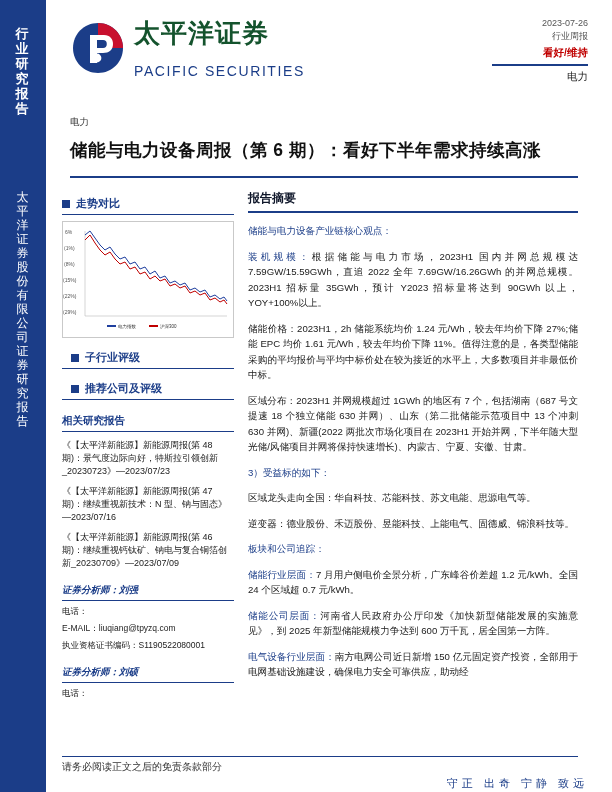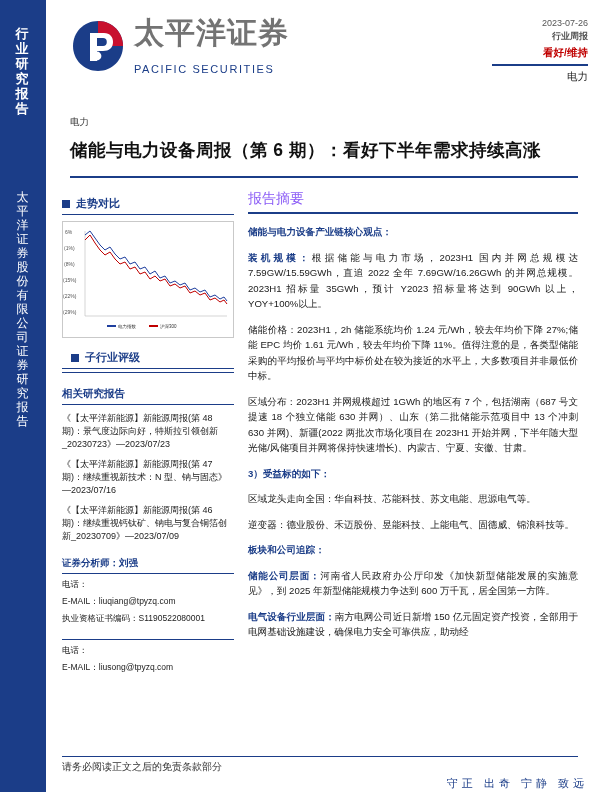--- a/index.html
+++ b/index.html
@@ -10,26 +10,26 @@
   .leftband{position:absolute;left:0;top:0;width:46px;height:792px;background:#1b3d88;}
   .leftband .vtext{position:absolute;left:0;width:46px;text-align:center;color:#ffffff;font-size:13px;letter-spacing:2px;line-height:15px;font-weight:bold;}
   .vtext span{display:block;}
   .vtext.top{top:26px;}
   .vtext.mid{top:190px;font-size:12px;letter-spacing:1px;line-height:14px;font-weight:normal;}
 
   
   .logo-wrap{position:absolute;left:70px;top:18px;display:flex;align-items:center;}
   .logo-mark{width:56px;height:56px;position:relative;}
   .logo-text{margin-left:8px;}
-  .logo-cn{font-size:30px;font-weight:bold;color:#737373;letter-spacing:1px;line-height:30px;}
-  .logo-en{font-size:11px;color:#1b3d88;letter-spacing:1.6px;margin-top:15px;}
+  .logo-cn{font-size:26px;font-weight:bold;color:#14532d;letter-spacing:1px;line-height:30px;}
+  .logo-en{font-size:14px;color:#1b3d88;letter-spacing:1.6px;margin-top:15px;}
 
   .hdr-right{position:absolute;right:24px;top:18px;text-align:right;}
   .hdr-date{font-size:9px;color:#555;}
-  .hdr-type{font-size:9px;color:#555;margin-top:2px;font-weight:bold;}
+  .hdr-type{font-size:9px;color:#555;margin-top:2px;}
   .hdr-rate{font-size:10.5px;color:#c00000;margin-top:3px;font-weight:bold;}
   .hdr-rule{width:96px;height:2px;background:#1b3d88;margin-top:4px;margin-left:auto;}
   .hdr-sector{font-size:10.5px;color:#222;margin-top:4px;}
 
   .tag-industry{position:absolute;left:70px;top:116px;font-size:9.5px;color:#333;}
 
   .title{position:absolute;left:70px;top:138px;width:508px;font-size:17.5px;font-weight:bold;color:#111;letter-spacing:0.5px;}
   .title-rule{position:absolute;left:70px;top:176px;width:508px;height:2px;background:#1b3d88;}
 
   
@@ -41,30 +41,30 @@
 
   .chartbox{margin-top:6px;width:170px;height:115px;border:1px solid #c9c9c9;background:#fff;position:relative;}
 
   .blockhead{margin-top:12px;margin-left:9px;}
   .relbox{margin-top:14px;}
   .rel-title{font-size:10.5px;font-weight:bold;color:#1b3d88;}
   .rel-rule{height:1px;background:#1b3d88;margin-top:3px;}
   .rel-item{font-size:9px;color:#222;line-height:13px;margin-top:7px;}
 
   .analyst{margin-top:14px;}
-  .an-name{font-size:9.5px;font-weight:bold;color:#1b3d88;}
+  .an-name{font-size:9.5px;font-weight:bold;color:#1b3d88;font-style:italic;}
   .an-rule{height:1px;background:#1b3d88;margin-top:3px;}
   .an-line{font-size:8.5px;color:#222;line-height:13px;margin-top:4px;}
 
   
   .rightcol{position:absolute;left:248px;top:190px;width:330px;}
-  .sum-title{font-size:14px;font-weight:normal;color:#8b5cf6;}
+  .sum-title{font-size:12px;font-weight:bold;color:#0f172a;}
   .sum-rule{height:2px;background:#1b3d88;margin-top:4px;}
   .p{font-size:9.6px;line-height:15.5px;color:#1a1a1a;margin-top:10px;text-align:justify;}
-  .lead{font-weight:bold;color:#1b3d88;}
+  .lead{font-weight:normal;color:#1b3d88;}
 
   
   .foot-rule{position:absolute;left:62px;top:756px;width:516px;height:1px;background:#1b3d88;}
   .foot-left{position:absolute;left:62px;top:760px;font-size:10px;color:#333;}
   .foot-right{position:absolute;right:24px;top:776px;font-size:11px;color:#1b3d88;letter-spacing:4px;}
 </style>
 </head>
 <body>
 
 <div class="page">
@@ -157,42 +157,46 @@
         </g>
       </svg>
     </div>
 
     <div class="sec-head blockhead">
       <span class="sq"></span>
       <span class="t">子行业评级</span>
     </div>
     <div class="sec-line"></div>
 
+    <div class="sec-head blockhead">
+      <span class="sq"></span>
+      <span class="t">推荐公司及评级</span>
+    </div>
     <div class="sec-line"></div>
 
     <div class="relbox">
       <div class="rel-title">相关研究报告</div>
       <div class="rel-rule"></div>
       <div class="rel-item">《【太平洋新能源】新能源周报(第 48 期)：景气度边际向好，特斯拉引领创新_20230723》—2023/07/23</div>
       <div class="rel-item">《【太平洋新能源】新能源周报(第 47 期)：继续重视新技术：N 型、钠与固态》—2023/07/16</div>
       <div class="rel-item">《【太平洋新能源】新能源周报(第 46 期)：继续重视钙钛矿、钠电与复合铜箔创新_20230709》—2023/07/09</div>
     </div>
 
     <div class="analyst">
       <div class="an-name">证券分析师：刘强</div>
       <div class="an-rule"></div>
       <div class="an-line">电话：</div>
       <div class="an-line">E-MAIL：liuqiang@tpyzq.com</div>
       <div class="an-line">执业资格证书编码：S1190522080001</div>
     </div>
 
     <div class="analyst">
+      <div class="an-name">证券分析师：刘硕</div>
       <div class="an-rule"></div>
       <div class="an-line">电话：</div>
-      <div class="an-line">E-MAIL：liusong@tpyzq.com</div>
     </div>
   </div>
 
   <div class="rightcol">
     <div class="sum-title">报告摘要</div>
     <div class="sum-rule"></div>
 
     <div class="p">
       <span class="lead">储能与电力设备产业链核心观点：</span>
     </div>
@@ -209,20 +213,23 @@
       <span class="lead">3）受益标的如下：</span>
     </div>
     <div class="p">
       <span>区域龙头走向全国：华自科技、芯能科技、苏文电能、思源电气等。</span>
     </div>
     <div class="p">
       <span>逆变器：德业股份、禾迈股份、昱能科技、上能电气、固德威、锦浪科技等。</span>
     </div>
     <div class="p">
       <span class="lead">板块和公司追踪：</span>
+    </div>
+    <div class="p">
+      <span class="lead">储能行业层面：</span><span>7 月用户侧电价全景分析，广东峰谷价差超 1.2 元/kWh。全国 24 个区域超 0.7 元/kWh。</span>
     </div>
     <div class="p">
       <span class="lead">储能公司层面：</span><span>河南省人民政府办公厅印发《加快新型储能发展的实施意见》，到 2025 年新型储能规模力争达到 600 万千瓦，居全国第一方阵。</span>
     </div>
     <div class="p">
       <span class="lead">电气设备行业层面：</span><span>南方电网公司近日新增 150 亿元固定资产投资，全部用于电网基础设施建设，确保电力安全可靠供应，助动经</span>
     </div>
   </div>
 
   <div class="foot-rule"></div>

